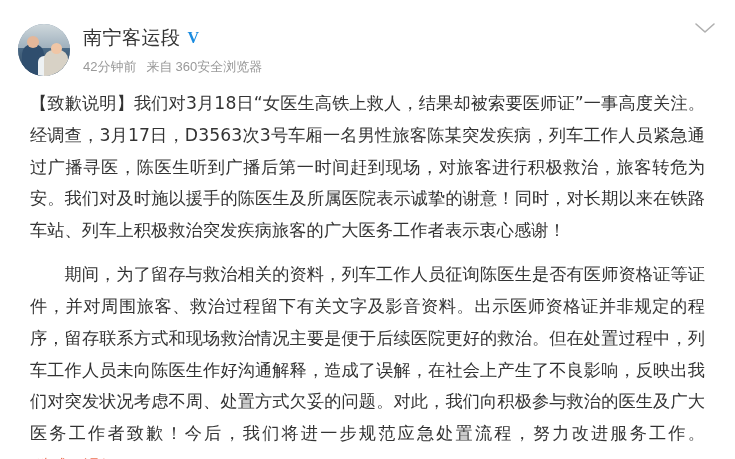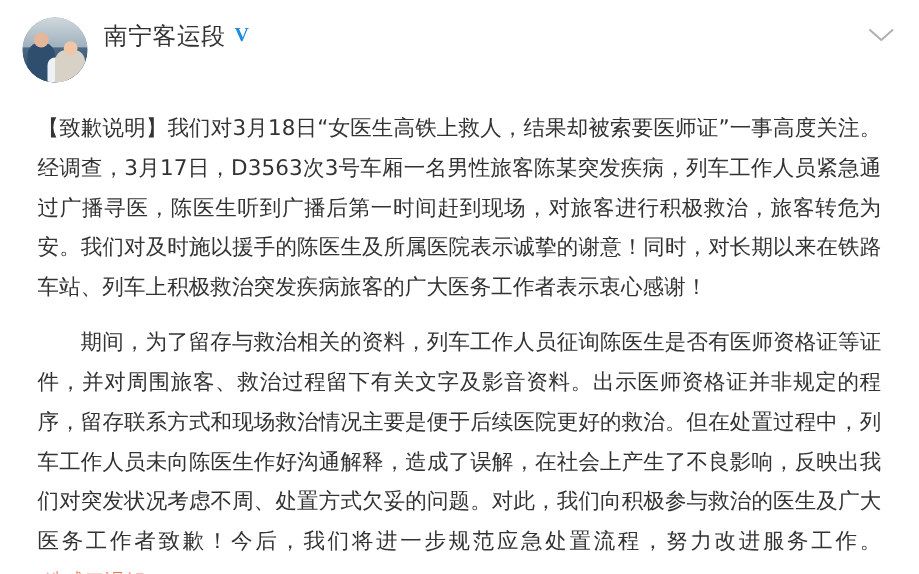--- a/index.html
+++ b/index.html
@@ -17,21 +17,21 @@
     position: relative;
     width: 735px;
     height: 459px;
     box-sizing: border-box;
     padding: 14px 18px 0 18px;
     background: #ffffff;
     overflow: hidden;
   }
   .header {
     display: flex;
-    align-items: flex-start;
+    align-items: flex-end;
     height: 62px;
   }
   .avatar {
     width: 52px;
     height: 52px;
     border-radius: 50%;
     flex: 0 0 52px;
     overflow: hidden;
     position: relative;
     background: #7a8fa6;
@@ -177,20 +177,25 @@
       <div class="av-white"></div>
       <div class="av-p2"></div>
       <div class="av-p2head"></div>
     </div>
 
     <div class="meta">
       <div class="name-row">
         <span class="username">南宁客运段</span>
         <span class="verified-badge">V</span>
       </div>
+      <div class="sub-row">
+        <span class="time">42分钟前</span>
+        <span class="source-prefix">来自</span>
+        <a class="source-link" href="#">360安全浏览器</a>
+      </div>
     </div>
   </div>
 
   <div class="collapse-chevron">
     <svg width="24" height="16" viewBox="0 0 24 16" aria-hidden="true">
       <path d="M3 4 L12 12 L21 4" fill="none" stroke="#b0b0b0" stroke-width="1.6" stroke-linecap="round" stroke-linejoin="round"></path>
     </svg>
   </div>
 
   <div class="body">

